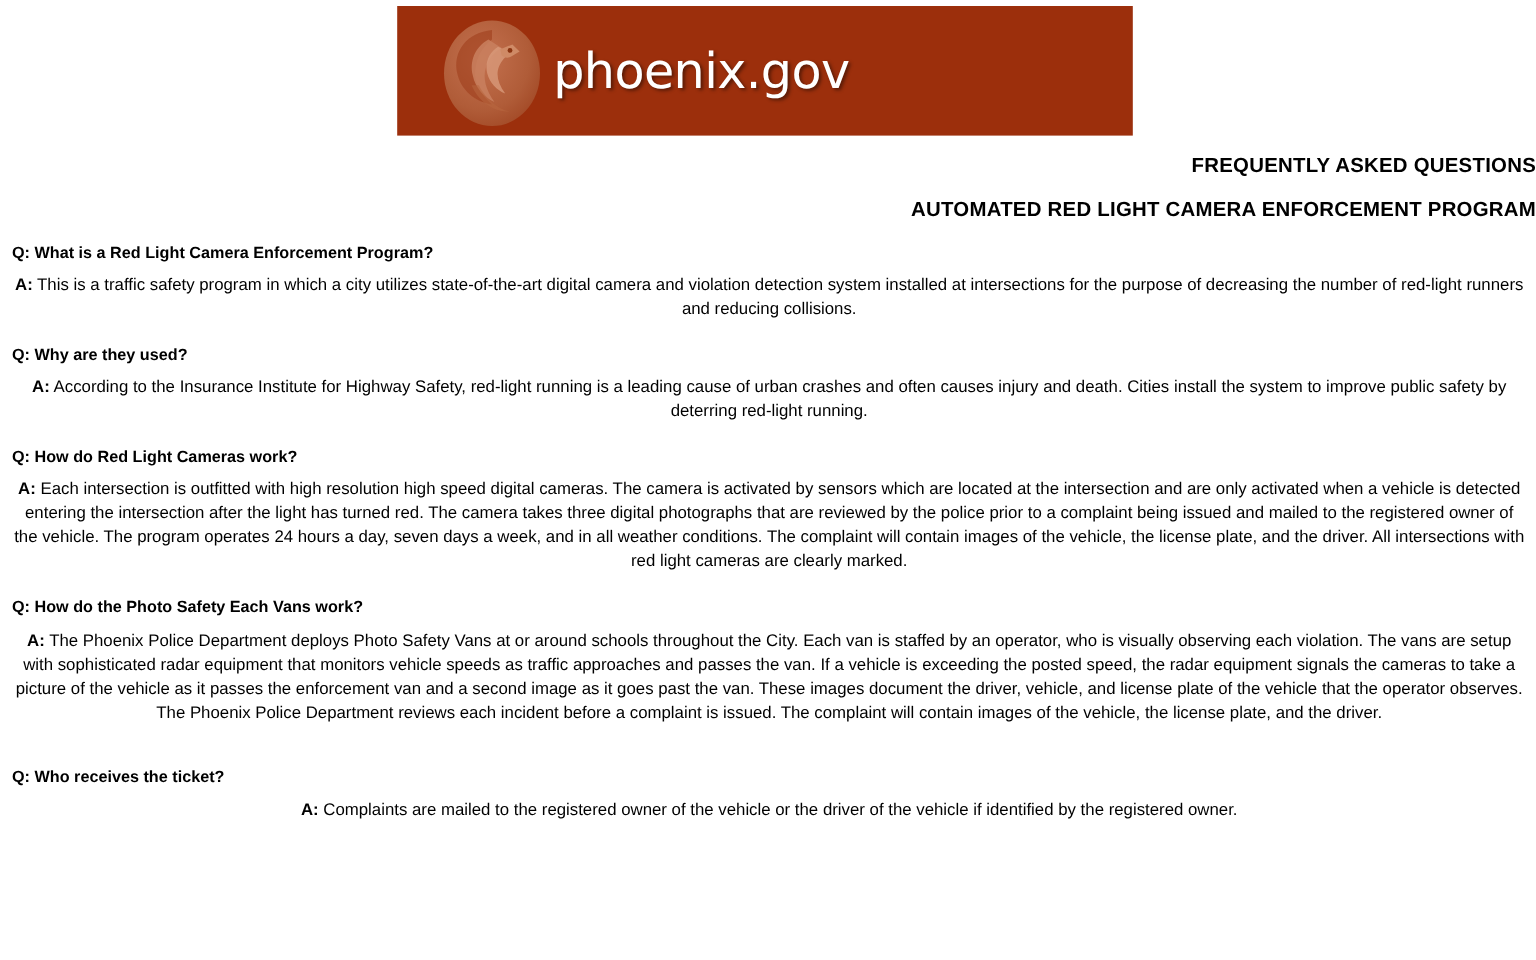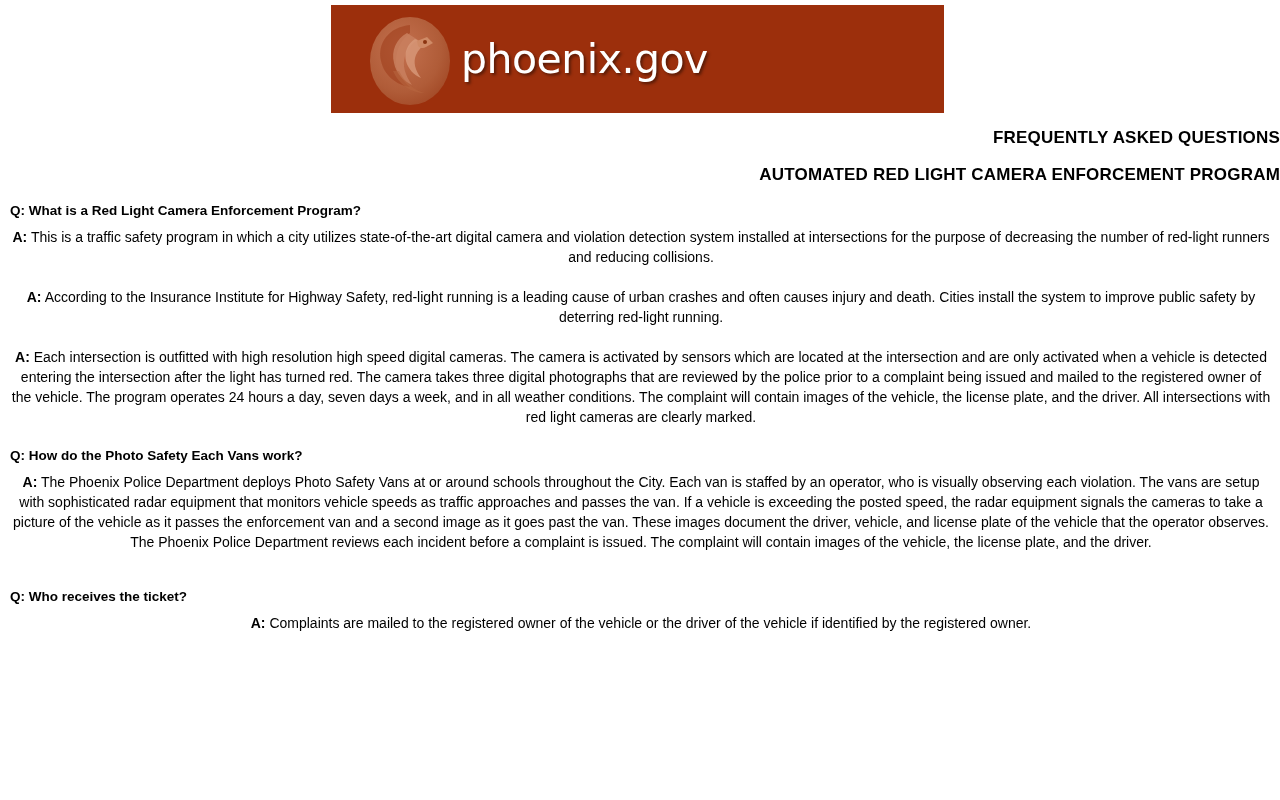--- a/index.html
+++ b/index.html
@@ -124,24 +124,26 @@
 </div>
 
 <div class="faq">
 
   <div class="faq-item">
     <p class="q">Q:  What is a Red Light Camera Enforcement Program?</p>
     <p class="a"><span class="lead">A:</span><span> This is a traffic safety program in which a city utilizes state-of-the-art digital camera and violation detection system installed at intersections for the purpose of decreasing the number of red-light runners and reducing collisions.</span></p>
   </div>
 
   <div class="faq-item">
+    <p class="q">Q: Why are they used?</p>
     <p class="a"><span class="lead">A:</span><span> According to the Insurance Institute for Highway Safety, red-light running is a leading cause of urban crashes and often causes injury and death.  Cities install the system to improve public safety by deterring red-light running.</span></p>
   </div>
 
   <div class="faq-item">
+    <p class="q">Q: How do Red Light Cameras work?</p>
     <p class="a"><span class="lead">A:</span><span> Each intersection is outfitted with high resolution high speed digital cameras.  The camera is activated by sensors which are located at the intersection and are only activated when a vehicle is detected entering the intersection after the light has turned red.  The camera takes three digital photographs that are reviewed by the police prior to a complaint being issued and mailed to the registered owner of the vehicle. The program operates 24 hours a day, seven days a week, and in all weather conditions.    The complaint will contain images of the vehicle, the license plate, and the driver. All intersections with red light cameras are clearly marked.</span></p>
   </div>
 
   <div class="faq-item">
     <p class="q">Q: How do the Photo Safety Each Vans work?</p>
     <p class="a gap-extra"><span class="lead">A:</span><span> The Phoenix Police Department deploys Photo Safety Vans at or around schools throughout the City.  Each van is staffed by an operator, who is visually observing each violation.  The vans are setup with sophisticated radar equipment that monitors vehicle speeds as traffic approaches and passes the van.  If a vehicle is exceeding the posted speed, the radar equipment signals the cameras to take a picture of the vehicle as it passes the enforcement van and a second image as it goes past the van. These images document the driver, vehicle, and license plate of the vehicle that the operator observes. The Phoenix Police Department reviews each incident before a complaint is issued. The complaint will contain images of the vehicle, the license plate, and the driver.</span></p>
   </div>
 
   <div class="faq-item">
   </div>

